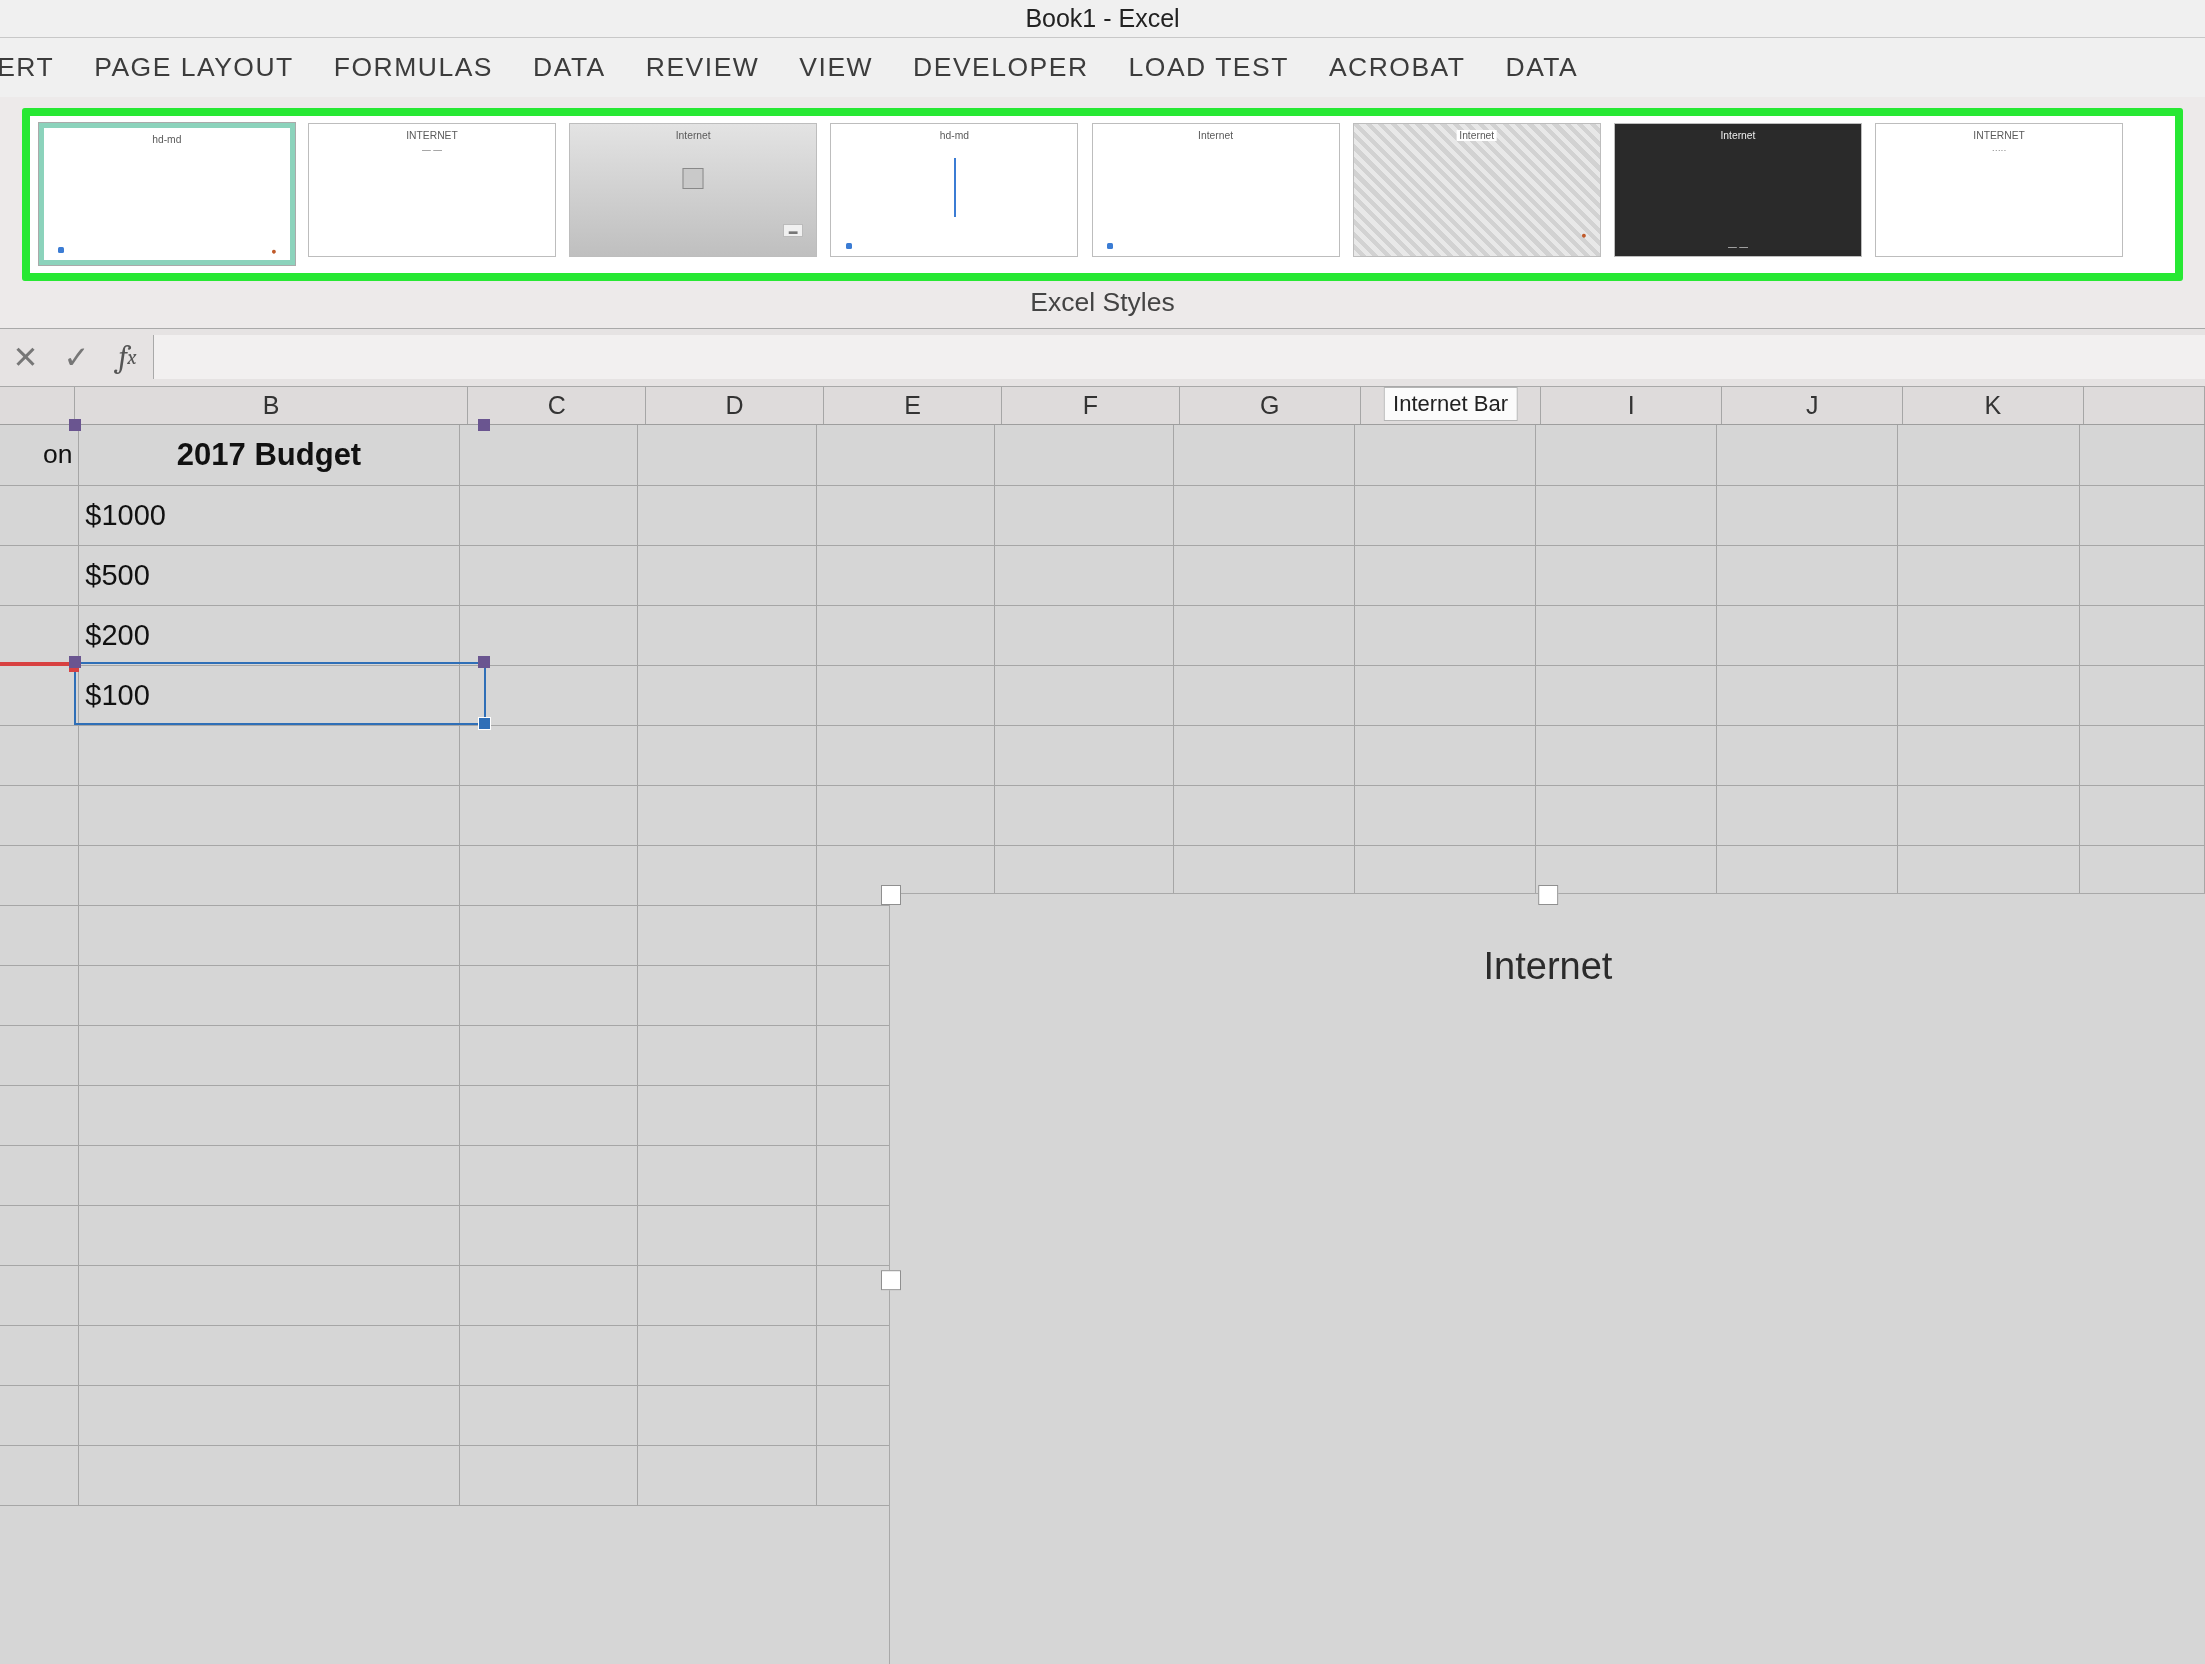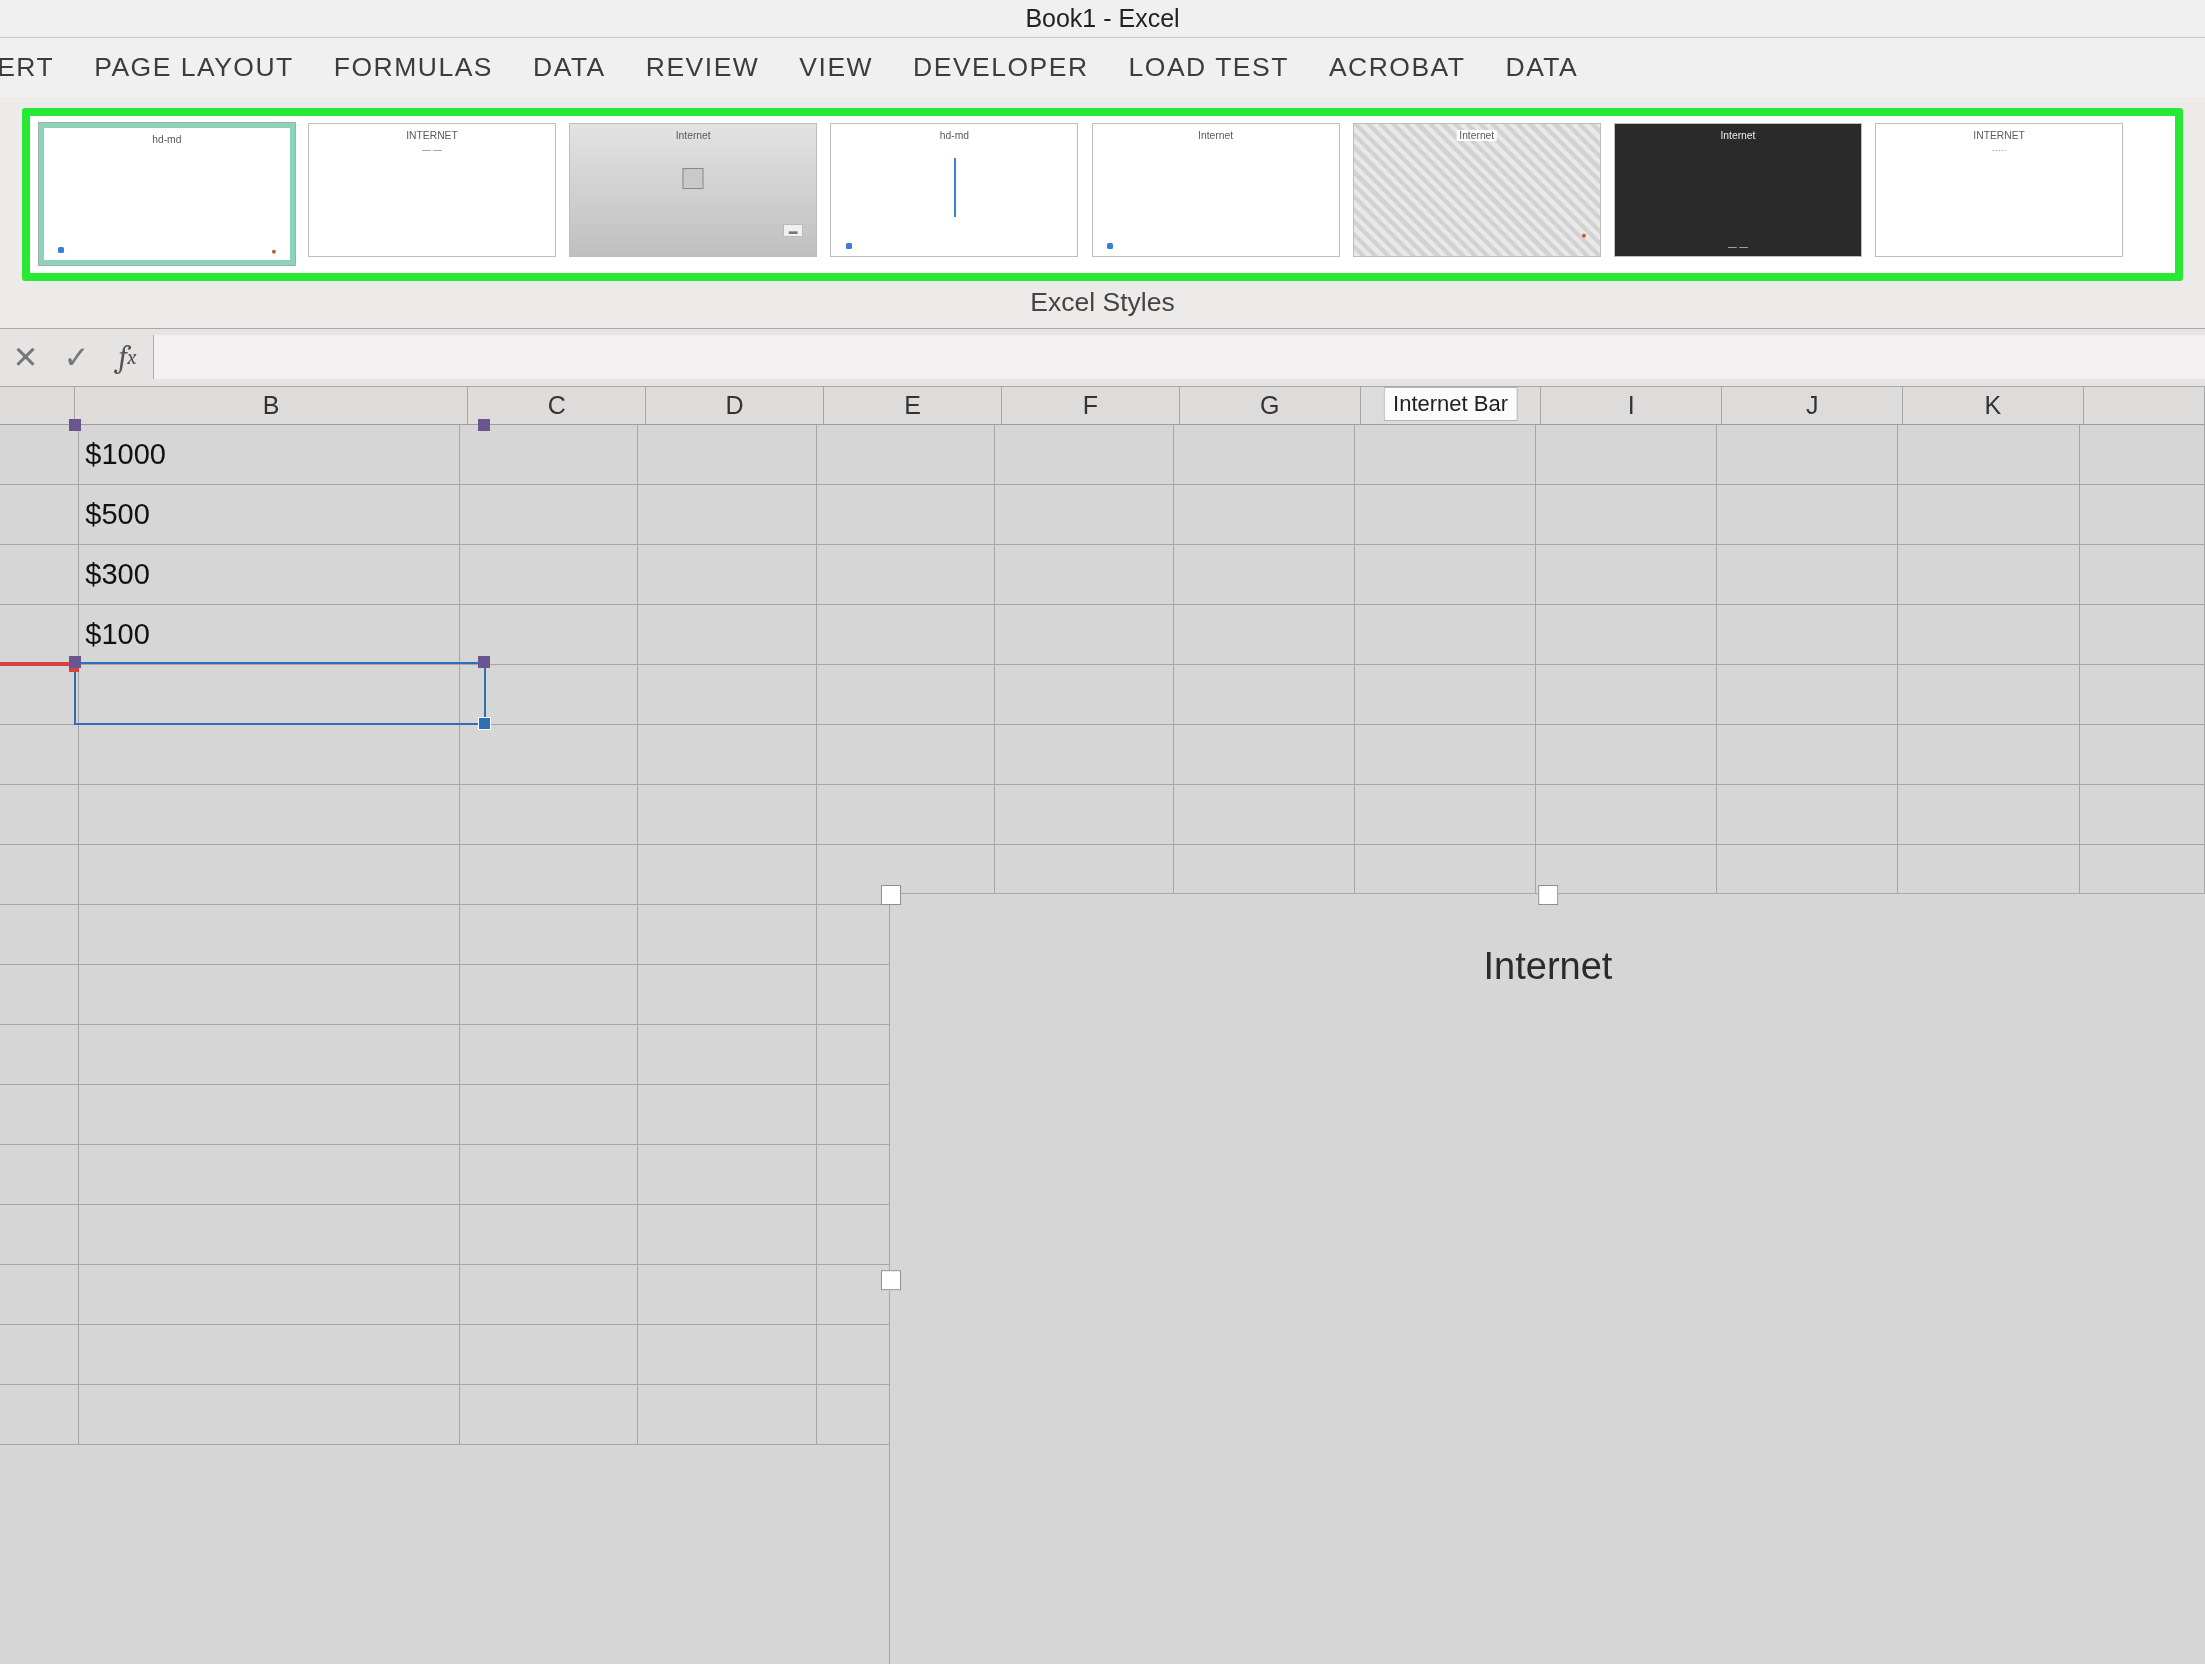--- a/index.html
+++ b/index.html
@@ -123,20 +123,34 @@
         <span>H</span>
       </div>
       <div class="ch" style="width:187px">I</div>
       <div class="ch" style="width:187px">J</div>
       <div class="ch" style="width:187px">K</div>
       <div class="ch" style="width:125px"></div>
     </div>
 
     <div class="gridrows">
 
+      <div class="row" style="height:60px">
+        <div class="cell" style="width:74px;justify-content:flex-end;font-size:26.5px">on</div>
+        <div class="cell header" style="width:408px">2017 Budget</div>
+        <div class="cell" style="width:184px"></div>
+        <div class="cell" style="width:184px"></div>
+        <div class="cell" style="width:184px"></div>
+        <div class="cell" style="width:184px"></div>
+        <div class="cell" style="width:187px"></div>
+        <div class="cell" style="width:187px"></div>
+        <div class="cell" style="width:187px"></div>
+        <div class="cell" style="width:187px"></div>
+        <div class="cell" style="width:187px"></div>
+        <div class="cell" style="width:125px"></div>
+      </div>
 
       <div class="row">
         <div class="cell" style="width:74px"></div>
         <div class="cell" style="width:408px">$1000</div>
         <div class="cell" style="width:184px"></div>
           <div class="cell" style="width:184px"></div>
           <div class="cell" style="width:184px"></div>
           <div class="cell" style="width:184px"></div>
           <div class="cell" style="width:187px"></div>
           <div class="cell" style="width:187px"></div>
@@ -154,21 +168,21 @@
           <div class="cell" style="width:184px"></div>
           <div class="cell" style="width:187px"></div>
           <div class="cell" style="width:187px"></div>
           <div class="cell" style="width:187px"></div>
           <div class="cell" style="width:187px"></div>
           <div class="cell" style="width:187px"></div>
           <div class="cell" style="width:125px"></div>
       </div>
       <div class="row">
         <div class="cell" style="width:74px"></div>
-        <div class="cell" style="width:408px">$300</div>
+        <div class="cell" style="width:408px">$200</div>
         <div class="cell" style="width:184px"></div>
           <div class="cell" style="width:184px"></div>
           <div class="cell" style="width:184px"></div>
           <div class="cell" style="width:184px"></div>
           <div class="cell" style="width:187px"></div>
           <div class="cell" style="width:187px"></div>
           <div class="cell" style="width:187px"></div>
           <div class="cell" style="width:187px"></div>
           <div class="cell" style="width:187px"></div>
           <div class="cell" style="width:125px"></div>

